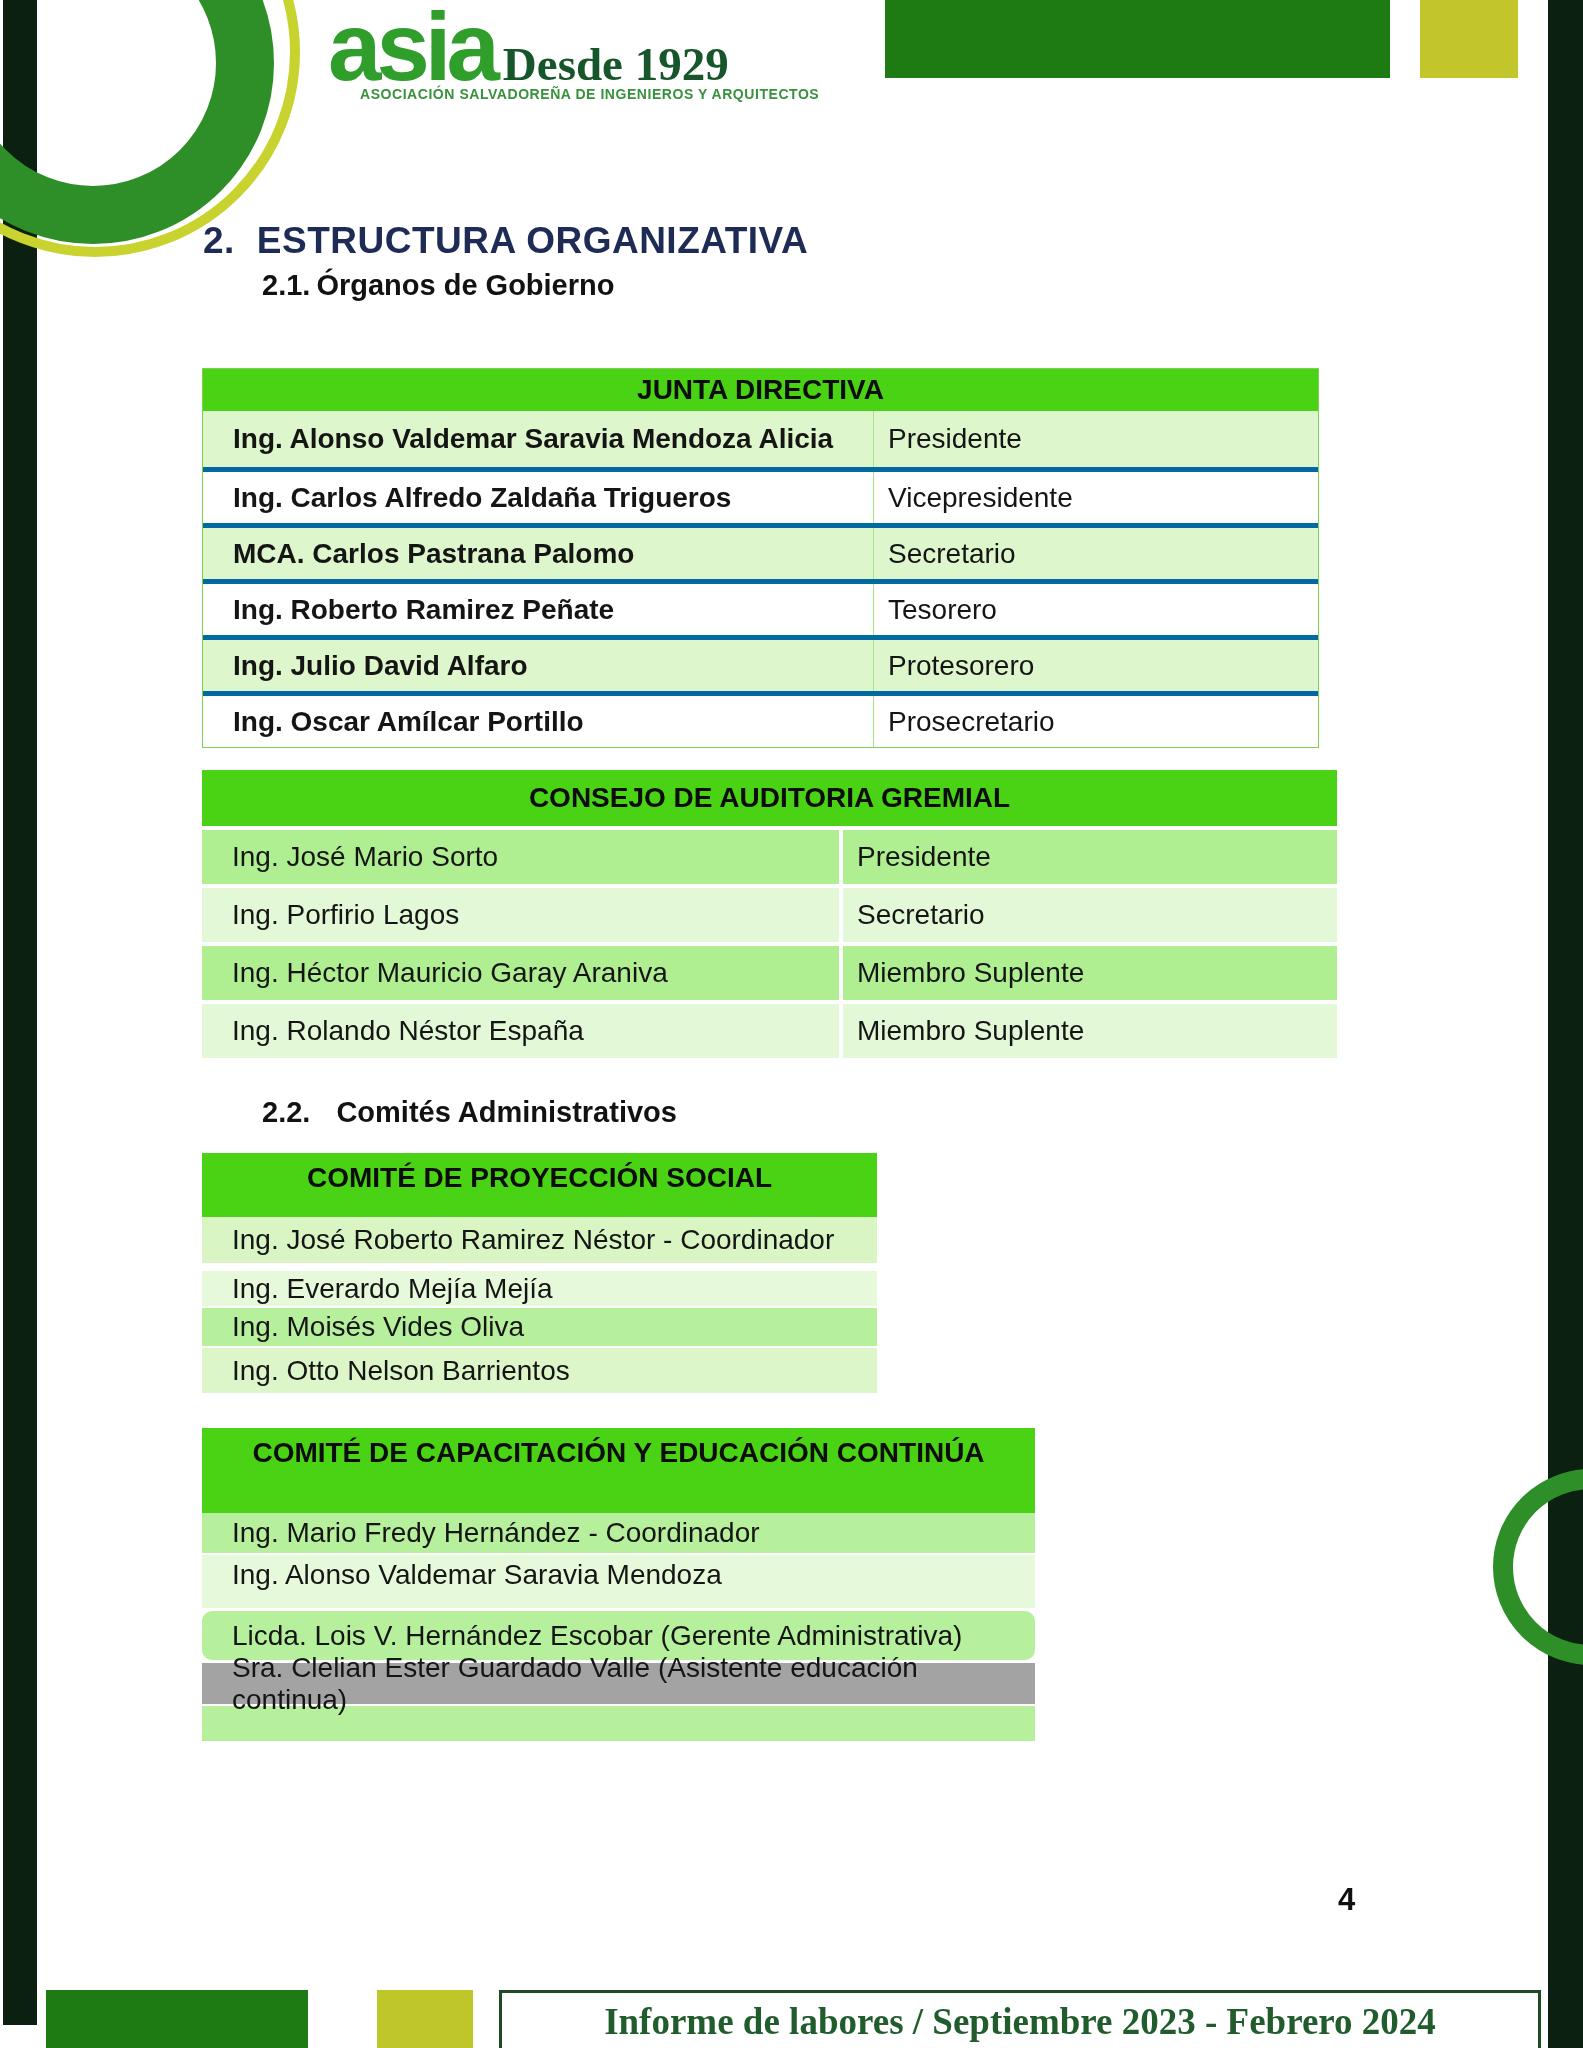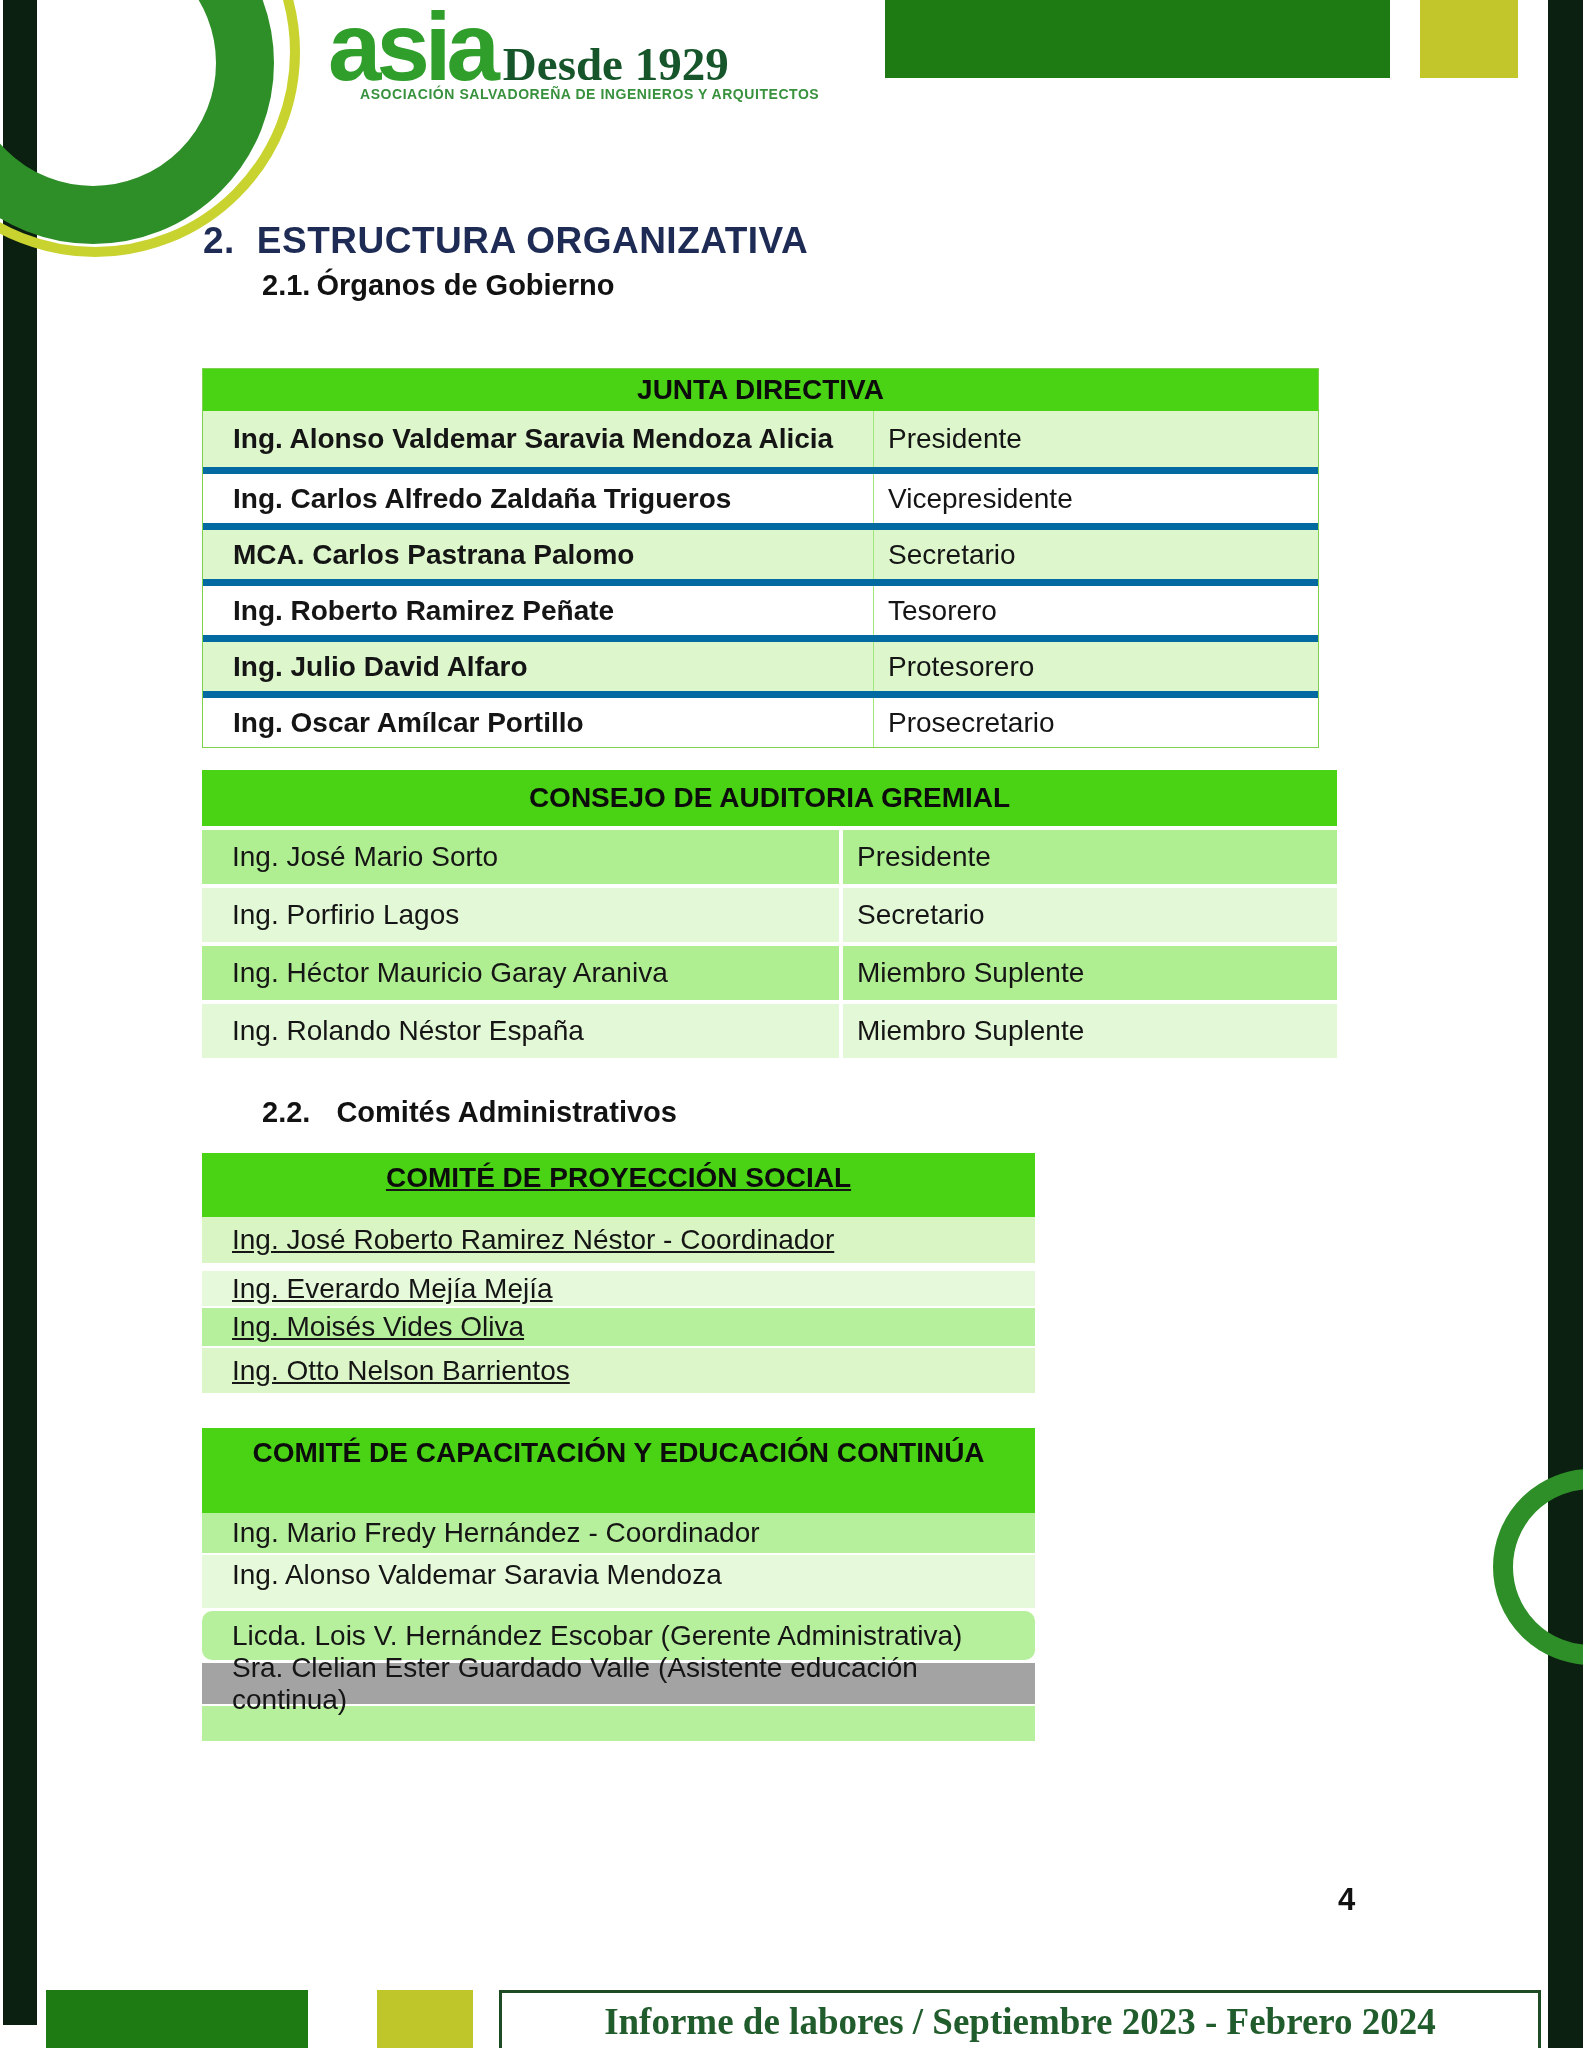--- a/index.html
+++ b/index.html
@@ -31,33 +31,33 @@
   .tbl-head{box-sizing:border-box;background:#4ad315;display:flex;align-items:center;justify-content:center;
             font-size:28px;font-weight:bold;color:#0c0c0c;}
   .tbl-head.toptext{align-items:flex-start;padding-top:9px;}
   .trow{display:flex;box-sizing:border-box;align-items:stretch;}
   .cell{display:flex;align-items:center;box-sizing:border-box;font-size:28px;color:#151515;}
   .cell.name{padding-left:30px;}
   .cell.role{padding-left:14px;flex:1;}
   
   .t1{left:202px;top:368px;width:1117px;border:1px solid #7ed14e;background:#fff;}
   .t1 .tbl-head{height:42px;}
-  .t1 .trow{height:56px;border-top:7px solid #0369a1;}
+  .t1 .trow{height:56px;border-top:5px solid #0369a1;}
   .t1 .cell.name{width:671px;border-right:1px solid #9fe87d;font-weight:bold;}
   .t1 .trow.pale{background:#ddf6cb;}
   .t1 .trow.white{background:#ffffff;}
   
   .t2{left:202px;top:770px;width:1135px;}
   .t2 .tbl-head{height:56px;}
   .t2 .trow{height:54px;margin-top:4px;}
   .t2 .cell.name{width:641px;border-right:4px solid #ffffff;}
   .trow.med{background:#b0ee92;}
   .trow.pale2{background:#e3f8d6;}
   
-  .t3{left:202px;top:1153px;width:833px;text-decoration:underline;}
+  .t3{left:202px;top:1153px;width:675px;}
   .t3 .tbl-head{height:64px;}
   .t4{left:202px;top:1428px;width:833px;}
   .t4 .tbl-head{height:85px;}
   .srow{display:flex;align-items:center;box-sizing:border-box;padding-left:30px;
         font-size:28px;color:#151515;}
   .gap{background:#ffffff;}
   
   .footer-box{left:499px;top:1990px;width:1042px;height:62px;box-sizing:border-box;
     background:#ffffff;border:3px solid #1c4b24;display:flex;align-items:center;justify-content:center;}
   .footer-text{font-family:"Liberation Serif", serif;font-size:37px;font-weight:bold;color:#215c2c;white-space:nowrap;}

